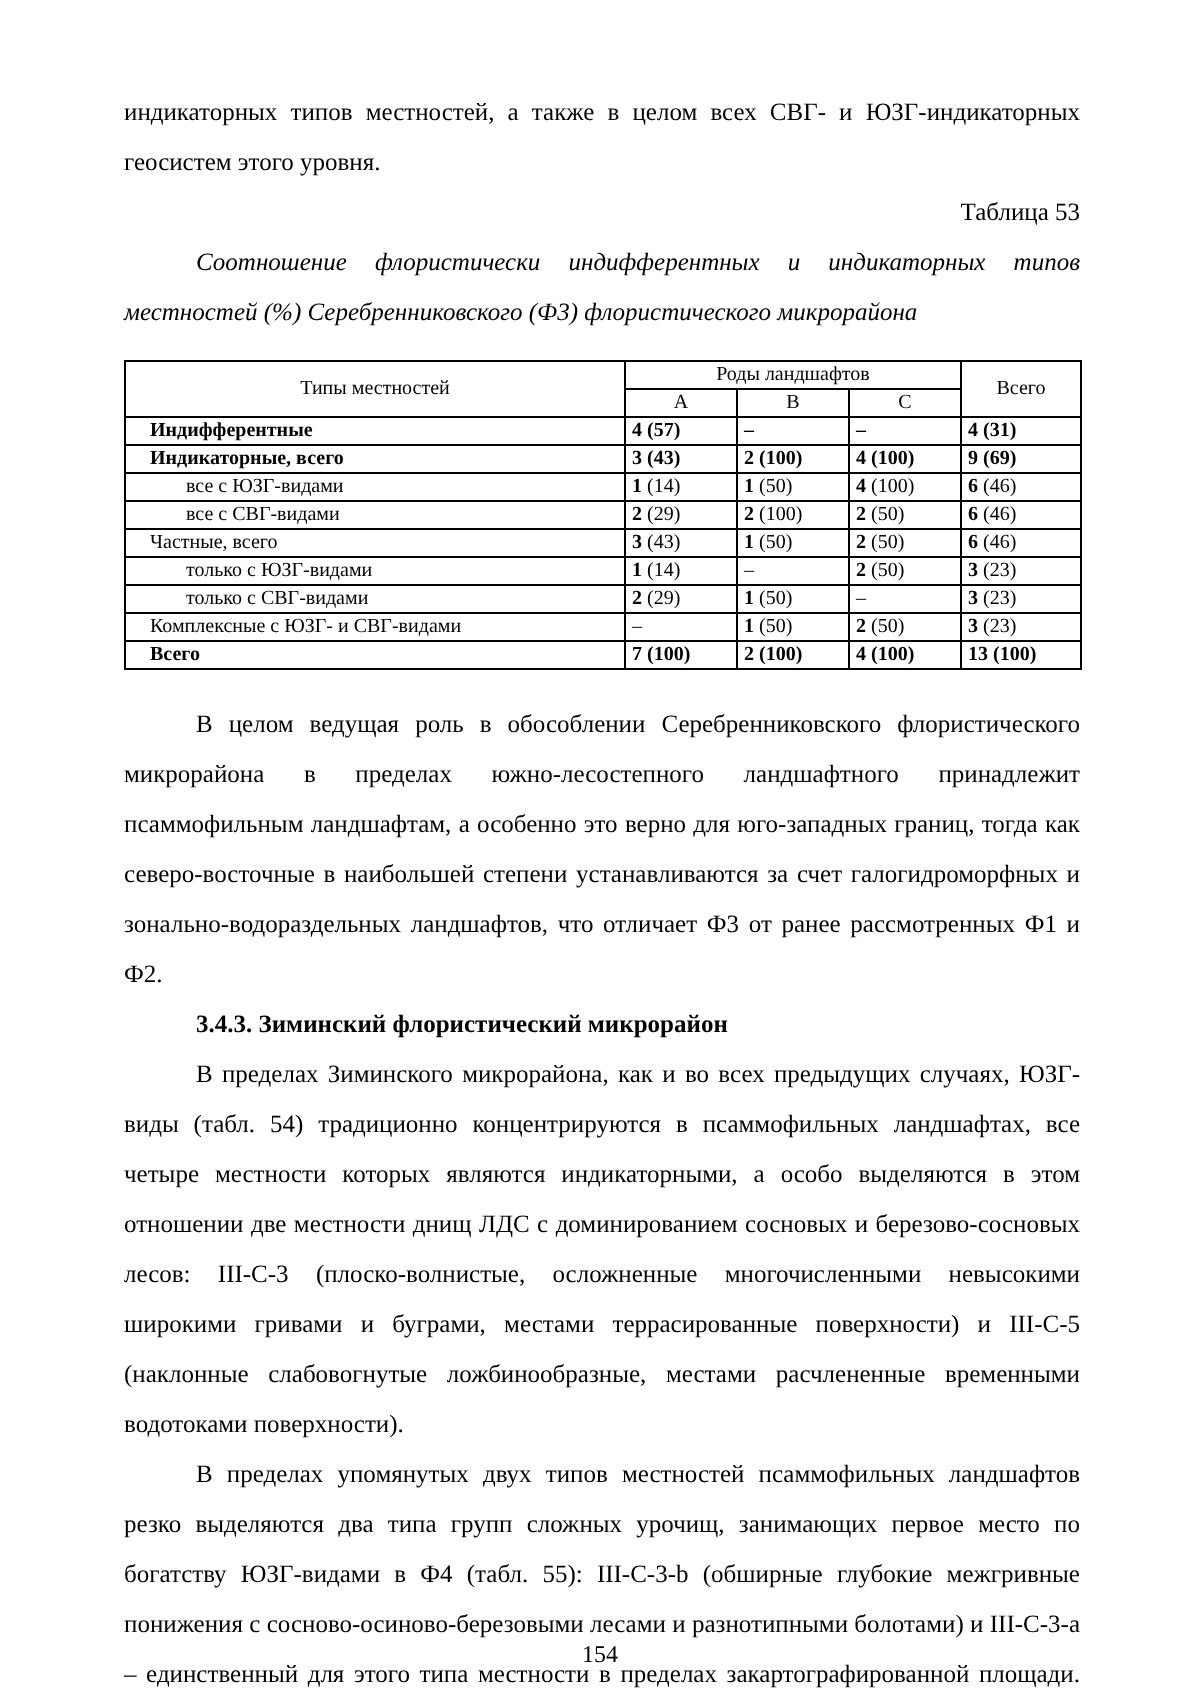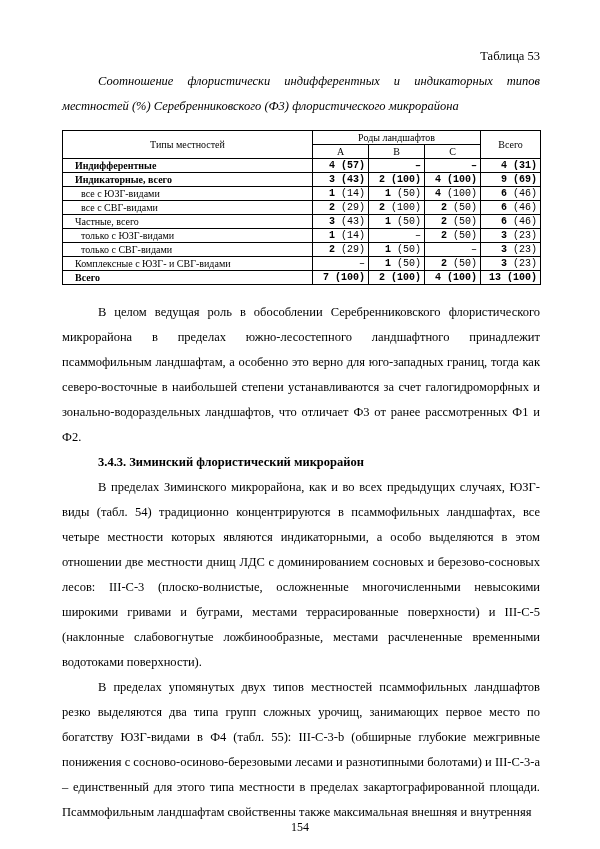--- a/index.html
+++ b/index.html
@@ -44,23 +44,23 @@
     line-height: 13px;
     padding: 0 3px;
     vertical-align: middle;
     overflow: hidden;
     white-space: nowrap;
   }
   table.t53 th {
     font-weight: normal;
     text-align: center;
   }
-  table.t53 td.val { text-align: right; font-family: Liberation Mono, monospace; }
+  table.t53 td.val { text-align: left; }
   table.t53 td.label { text-align: left; padding-left: 12px; }
-  table.t53 td.label.indent { padding-left: 18px; }
+  table.t53 td.label.indent { padding-left: 30px; }
   table.t53 tr.bold td { font-weight: bold; }
   .after-table { margin-top: 15px; }
   .heading {
     font-size: 12.5px;
     line-height: 25px;
     font-weight: bold;
     text-indent: 36px;
     text-align: left;
     margin-top: 0;
   }
@@ -71,20 +71,21 @@
     text-align: center;
     font-size: 12px;
     line-height: 14px;
   }
 </style>
 </head>
 <body>
 
 <div class="page">
 
+  <p class="body-text no-indent">индикаторных типов местностей, а также в целом всех СВГ- и ЮЗГ-индикаторных геосистем этого уровня.</p>
 
   <p class="table-label">Таблица 53</p>
 
   <p class="body-text caption">Соотношение флористически индифферентных и индикаторных типов местностей (%) Серебренниковского (Ф3) флористического микрорайона</p>
 
   <table class="t53">
     <colgroup>
       <col class="c-label">
         <col class="c-a">
         <col class="c-b">

